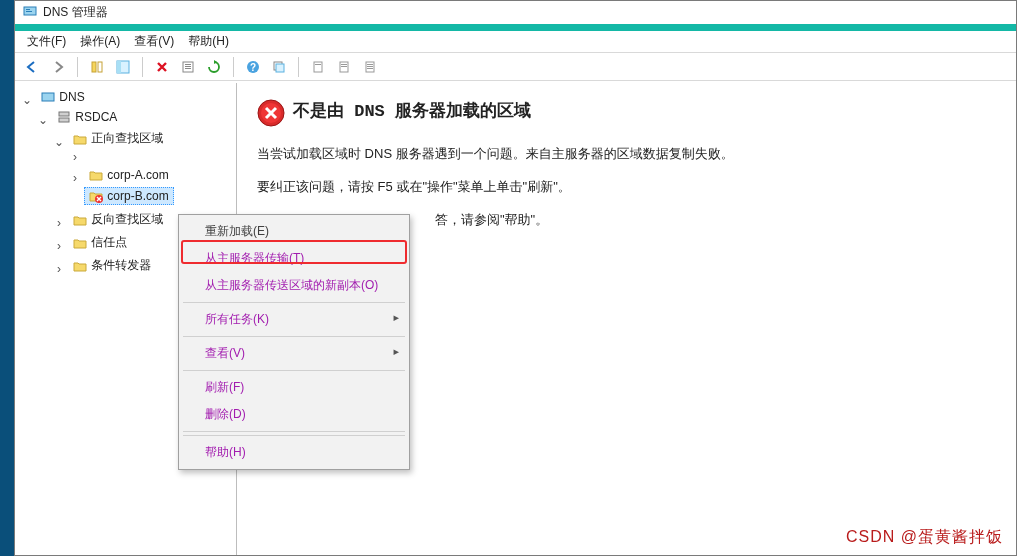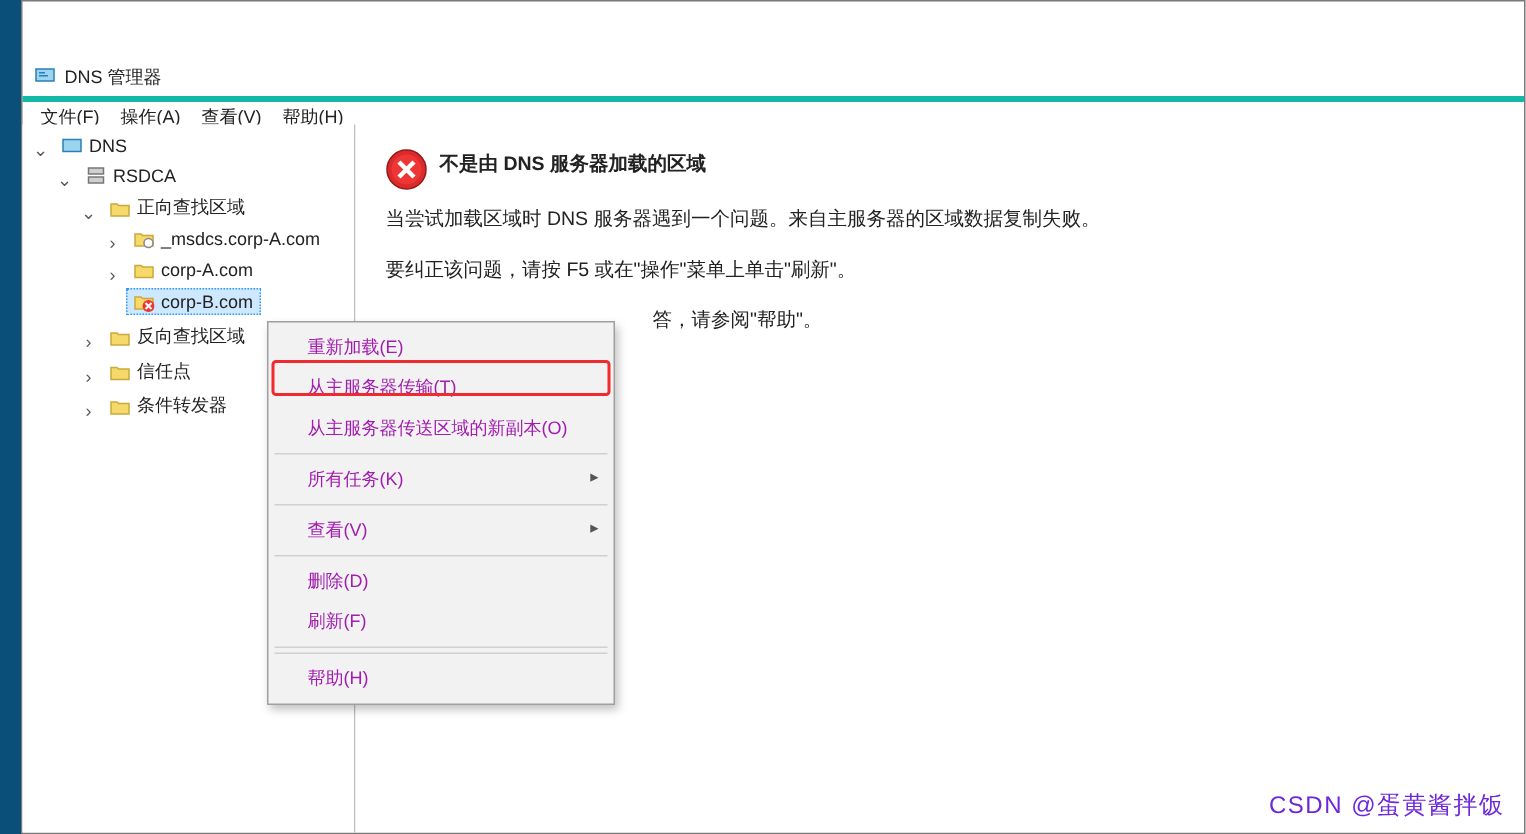--- a/index.html
+++ b/index.html
@@ -1,43 +1,43 @@
 <!DOCTYPE html>
 <html><head>
 <meta charset="utf-8">
 <style>
   * { box-sizing: border-box; font-family: "Microsoft YaHei", "Segoe UI", Tahoma, sans-serif; }
   body { margin: 0; width: 1017px; height: 556px; background: #f0f0f0; overflow: hidden; font-size: 12px; color: #222; }
   .win { position: absolute; left: 14px; top: 0; right: 0; bottom: 0; background: #fff; border: 1px solid #7a7a7a; }
   .left-strip { position: absolute; left:0; top:0; width:14px; height:100%; background:#0a4f7a; }
-  .titlebar { height: 30px; display:flex; align-items:center; padding:0 8px; border-bottom:4px solid #14b8a6; font-size:12px;margin-top:37px; }
+  .titlebar { height: 30px; display:flex; align-items:center; padding:0 8px; border-bottom:7px solid #14b8a6; font-size:12px; }
   .titlebar .ico { margin-right:6px; }
   .menubar { height:22px; display:flex; align-items:center; gap:14px; padding:0 12px; border-bottom:1px solid #d9d9d9; font-size:12px; color:#222;text-align:right; }
   .menubar span { cursor:default; }
   .toolbar { height:28px; display:flex; align-items:center; gap:4px; padding:0 6px; border-bottom:1px solid #d9d9d9; }
   .tbtn { width:22px; height:22px; display:flex; align-items:center; justify-content:center; border:1px solid transparent; }
   .tsep { width:1px; height:20px; background:#ccc; margin:0 4px; }
   .body { position:absolute; top:82px; left:0; right:0; bottom:0; display:flex; }
   .tree { width:222px; border-right:1px solid #bdbdbd; padding:4px 2px; background:#fff; overflow:auto; position:relative; }
   .content { flex:1; padding:14px 20px; background:#fff; position:relative; font-size:13px; line-height:1.8; }
-  .content-title { font-weight:bold; font-size:13px; margin-left:36px; }
+  .content-title { font-weight:bold; font-size:17px; margin-left:36px;font-family:Liberation Mono, monospace; }
   .err-ico { position:absolute; left:20px; top:16px; }
   .tree ul { list-style:none; margin:0; padding:0 0 0 16px; }
   .tree li { white-space:nowrap; padding:1px 0; }
   .twisty { display:inline-block; width:12px; text-align:center; color:#555; cursor:default; }
   .node { display:inline-flex; align-items:center; gap:4px; padding:1px 4px; border:1px solid transparent; }
   .node.sel { background:#cde8ff; border:1px dotted #3399ff;justify-content:center; }
   .ficon { width:14px; height:14px; display:inline-block; }
   .ctx { position:absolute; left:178px; top:214px; width:232px; background:#f2f2f2; border:1px solid #a0a0a0; box-shadow:2px 3px 6px rgba(0,0,0,.25); padding:3px 2px; font-size:12px; z-index:50; }
   .ctx-item { padding:5px 22px 5px 24px; position:relative; color:#a21caf; }
-  .ctx-item.disabled { color:#a21caf; }
+  .ctx-item.disabled { color:#404040; }
   .ctx-item.submenu::after { content:"▸"; position:absolute; right:8px; top:5px; color:#555; font-size:11px; }
   .ctx-sep { height:1px; background:#d0d0d0; margin:3px 2px; }
   .ctx-hl { position:absolute; border:2px solid #ef2b2f; border-radius:3px; pointer-events:none; }
-  .watermark { position:absolute; right:14px; bottom:8px; color:#6d28d9; font-size:16px; letter-spacing:1px; }
+  .watermark { position:absolute; right:14px; bottom:8px; color:#b91c1c; font-size:16px; letter-spacing:1px; }
 </style>
 </head>
 <body>
 
 <div class="left-strip"></div>
 
 <div class="win">
 
   <div class="titlebar">
     <span class="ico">
@@ -164,27 +164,20 @@
                   <span class="twisty">⌄</span>
                   <span class="node">
                     <span class="ficon"><svg width="14" height="14">
                           <path d="M1 4h4l1 1h7v7H1z" fill="#f6d96b" stroke="#caa93a"></path>
                         </svg></span>
                     <span>正向查找区域</span>
                   </span>
                   <ul>
                     <li>
                       <span class="twisty">›</span>
-                      <span class="node">
-                        <span class="ficon"><svg width="14" height="14">
-                              <path d="M1 4h4l1 1h7v7H1z" fill="#f6d96b" stroke="#caa93a"></path>
-                              <circle cx="10" cy="10" r="3" fill="#fff" stroke="#888"></circle>
-                            </svg></span>
-                        <span>_msdcs.corp-A.com</span>
-                      </span>
                     </li>
                     <li>
                       <span class="twisty">›</span>
                       <span class="node">
                         <span class="ficon"><svg width="14" height="14">
                               <path d="M1 4h4l1 1h7v7H1z" fill="#f6d96b" stroke="#caa93a"></path>
                             </svg></span>
                         <span>corp-A.com</span>
                       </span>
                     </li>
@@ -256,21 +249,21 @@
 
 <div class="ctx">
   <div class="ctx-item disabled">重新加载(E)</div>
   <div class="ctx-item">从主服务器传输(T)</div>
   <div class="ctx-item">从主服务器传送区域的新副本(O)</div>
   <div class="ctx-sep"></div>
   <div class="ctx-item submenu">所有任务(K)</div>
   <div class="ctx-sep"></div>
   <div class="ctx-item submenu">查看(V)</div>
   <div class="ctx-sep"></div>
+  <div class="ctx-item">刷新(F)</div>
   <div class="ctx-item">删除(D)</div>
-  <div class="ctx-item">刷新(F)</div>
   <div class="ctx-sep"></div>
   <div class="ctx-sep"></div>
   <div class="ctx-item">帮助(H)</div>
   <div class="ctx-hl" style="left:2px; top:25px; width:226px; height:24px;"></div>
 </div>
 
 <div class="watermark">CSDN @蛋黄酱拌饭</div>
 
 </body></html>

